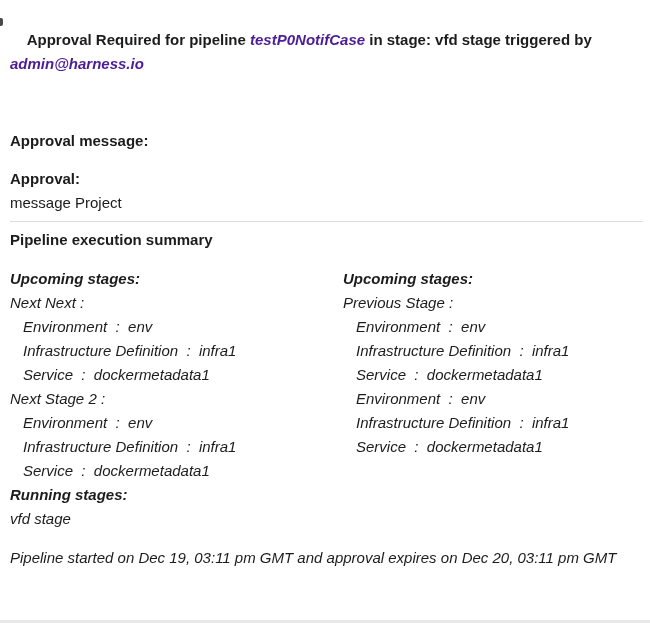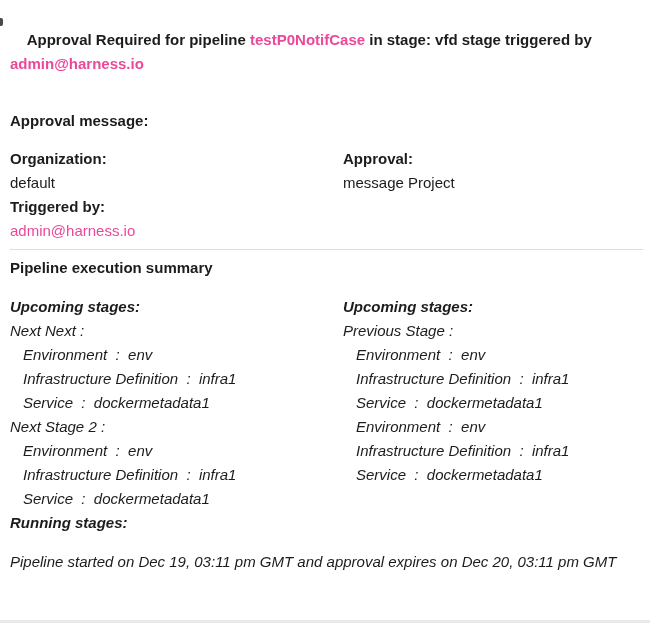--- a/index.html
+++ b/index.html
@@ -3,23 +3,23 @@
 <meta charset="utf-8">
 <style>
   html,body{margin:0;padding:0;}
   body{
     width:650px;height:623px;background:#ffffff;overflow:hidden;position:relative;
     font-family:"Liberation Sans",sans-serif;font-size:15px;line-height:24px;color:#1d1c1d;
     -webkit-font-smoothing:antialiased;
   }
   .msg{padding:4px 7px 0 10px;}
   .title{font-weight:700;white-space:pre-wrap;}
-  .link{color:#ec4899;cursor:pointer;}
+  .link{color:#4c1d95;cursor:pointer;font-style:italic;}
   .b{font-weight:700;}
-  .section{margin-top:9px;}
+  .section{margin-top:29px;}
   .details-grid,.stages-grid{display:grid;grid-template-columns:333px 1fr;}
   .details-grid{margin-top:14px;}
   .divider{border:none;border-top:1px solid #dddddd;margin:6px 0 0 0;height:0;}
   .summary-heading{margin-top:6px;font-weight:700;}
   .stages-grid{margin-top:15px;font-style:italic;}
   .f{padding-left:13px;white-space:pre-wrap;}
   .note{margin-top:15px;font-style:italic;white-space:nowrap;}
   .edge-artifact{position:absolute;left:0;top:18px;width:3px;height:8px;background:#4a4a4a;border-radius:0 2px 2px 0;}
   .bottom-strip{position:absolute;left:0;bottom:0;width:650px;height:3px;background:#e9e9e9;}
   .ws{white-space:pre-wrap;}
@@ -34,26 +34,20 @@
   <div class="title">
     <span>Approval Required for pipeline </span><span class="link">testP0NotifCase</span><span> in stage: vfd stage triggered by </span><span class="link">admin@harness.io</span>
   </div>
 
   <div class="section">
     <div class="b">Approval message:</div>
   </div>
 
   <div class="details-grid">
     <div>
-      <div class="b">Organization:</div>
-      <div>default</div>
-      <div class="b">Triggered by:</div>
-      <div><span class="link">admin@harness.io</span></div>
-    </div>
-    <div>
       <div class="b">Approval:</div>
       <div>message Project</div>
     </div>
   </div>
 
   <hr class="divider">
 
   <div class="summary-heading">Pipeline execution summary</div>
 
   <div class="stages-grid">
@@ -62,20 +56,21 @@
       <div class="b">Upcoming stages:</div>
       <div class="ws">Next Next :</div>
       <div class="f">Environment  :  env</div>
       <div class="f">Infrastructure Definition  :  infra1</div>
       <div class="f">Service  :  dockermetadata1</div>
       <div class="ws">Next Stage 2 :</div>
       <div class="f">Environment  :  env</div>
       <div class="f">Infrastructure Definition  :  infra1</div>
       <div class="f">Service  :  dockermetadata1</div>
       <div class="b">Running stages:</div>
+      <div>vfd stage</div>
     </div>
 
     <div>
       <div class="b">Upcoming stages:</div>
       <div class="ws">Previous Stage :</div>
       <div class="f">Environment  :  env</div>
       <div class="f">Infrastructure Definition  :  infra1</div>
       <div class="f">Service  :  dockermetadata1</div>
       <div class="f">Environment  :  env</div>
       <div class="f">Infrastructure Definition  :  infra1</div>

